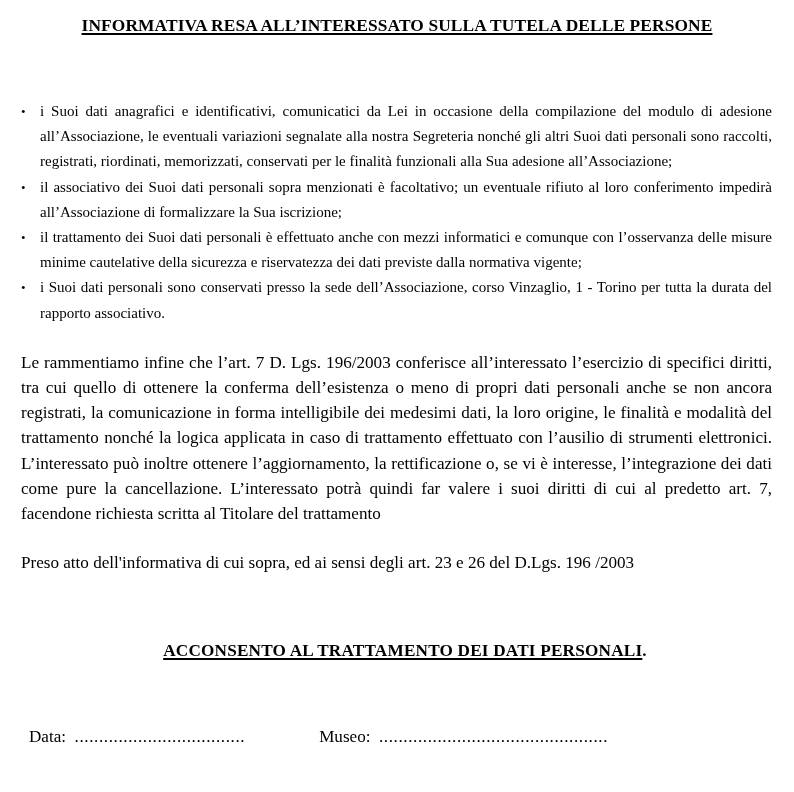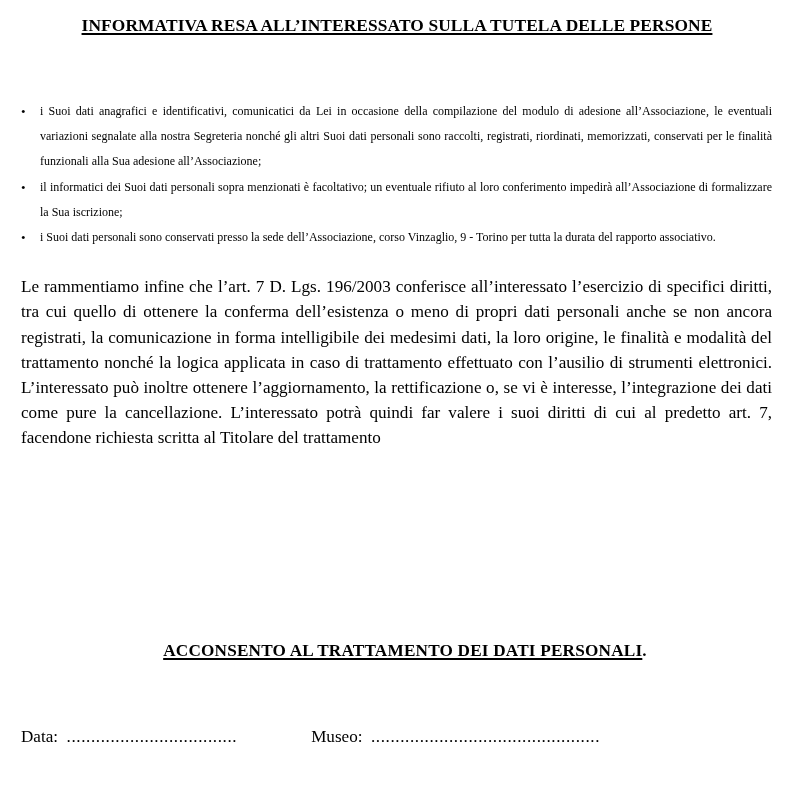--- a/index.html
+++ b/index.html
@@ -66,21 +66,21 @@
     margin: 0;
     padding: 0;
     list-style: none;
   }
   ul.bullets li {
     position: relative;
     margin: 0;
     padding-left: 19px;
     text-align: justify;
     text-justify: inter-word;
-    font-size: 12px;
+    font-size: 15px;
     line-height: 25.2px;
   }
   ul.bullets li::before {
     content: "\2022";
     position: absolute;
     left: 0px;
     top: 0;
     font-size: 13px;
     line-height: 25.2px;
   }
@@ -121,43 +121,45 @@
     display: inline-block;
     vertical-align: baseline;
   }
   .sig-label {
     display: inline-block;
   }
   .sig-dots {
     display: inline-block;
     letter-spacing: 0.6px;
   }
-  .sig-field.date { margin-left: 0px; }
+  .sig-field.date { margin-left: 8px; }
   .sig-field.firma { margin-left: 74px; }
 </style>
 </head>
 <body>
 
 <div class="page">
 
   <h1 class="doc-title">
     <span class="tline"><span>INFORMATIVA RESA ALL’INTERESSATO SULLA TUTELA DELLE PERSONE</span></span>
   </h1>
 
   <div class="body-block">
 
 
     <ul class="bullets">
       <li>i Suoi dati anagrafici e identificativi, comunicatici da Lei in occasione della compilazione del modulo di adesione all’Associazione, le eventuali variazioni segnalate alla nostra Segreteria nonché gli altri Suoi dati personali sono raccolti, registrati, riordinati, memorizzati, conservati per le finalità funzionali alla Sua adesione all’Associazione;</li>
-      <li>il informatici dei Suoi dati personali sopra menzionati è facoltativo; un eventuale rifiuto al loro conferimento impedirà all’Associazione di formalizzare la Sua iscrizione;</li>
-      <li>i Suoi dati personali sono conservati presso la sede dell’Associazione, corso Vinzaglio, 9 - Torino per tutta la durata del rapporto associativo.</li>
+      <li>il associativo dei Suoi dati personali sopra menzionati è facoltativo; un eventuale rifiuto al loro conferimento impedirà all’Associazione di formalizzare la Sua iscrizione;</li>
+      <li>il trattamento dei Suoi dati personali è effettuato anche con mezzi informatici e comunque con l’osservanza delle misure minime cautelative della sicurezza e riservatezza dei dati previste dalla normativa vigente;</li>
+      <li>i Suoi dati personali sono conservati presso la sede dell’Associazione, corso Vinzaglio, 1 - Torino per tutta la durata del rapporto associativo.</li>
     </ul>
 
     <p class="para gap-before">Le rammentiamo infine che l’art. 7 D. Lgs. 196/2003 conferisce all’interessato l’esercizio di specifici diritti, tra cui quello di ottenere la conferma dell’esistenza o meno di propri dati personali anche se non ancora registrati, la comunicazione in forma intelligibile dei medesimi dati, la loro origine, le finalità e modalità del trattamento nonché la logica applicata in caso di trattamento effettuato con l’ausilio di strumenti elettronici. L’interessato può inoltre ottenere l’aggiornamento, la rettificazione o, se vi è interesse, l’integrazione dei dati come pure la cancellazione. L’interessato potrà quindi far valere i suoi diritti di cui al predetto art. 7, facendone richiesta scritta al Titolare del trattamento</p>
 
+    <p class="para gap-before">Preso atto dell'informativa di cui sopra, ed ai sensi degli art. 23 e 26 del D.Lgs. 196 /2003</p>
 
   </div>
 
   <div class="consent"><span class="u">ACCONSENTO AL TRATTAMENTO DEI DATI PERSONALI</span><span class="dot">.</span></div>
 
   <div class="sig-row">
     <span class="sig-field date"><span class="sig-label">Data:</span>&nbsp;&nbsp;<span class="sig-dots">...................................</span></span><span class="sig-field firma"><span class="sig-label">Museo:</span>&nbsp;&nbsp;<span class="sig-dots">...............................................</span></span>
   </div>
 
 </div>

